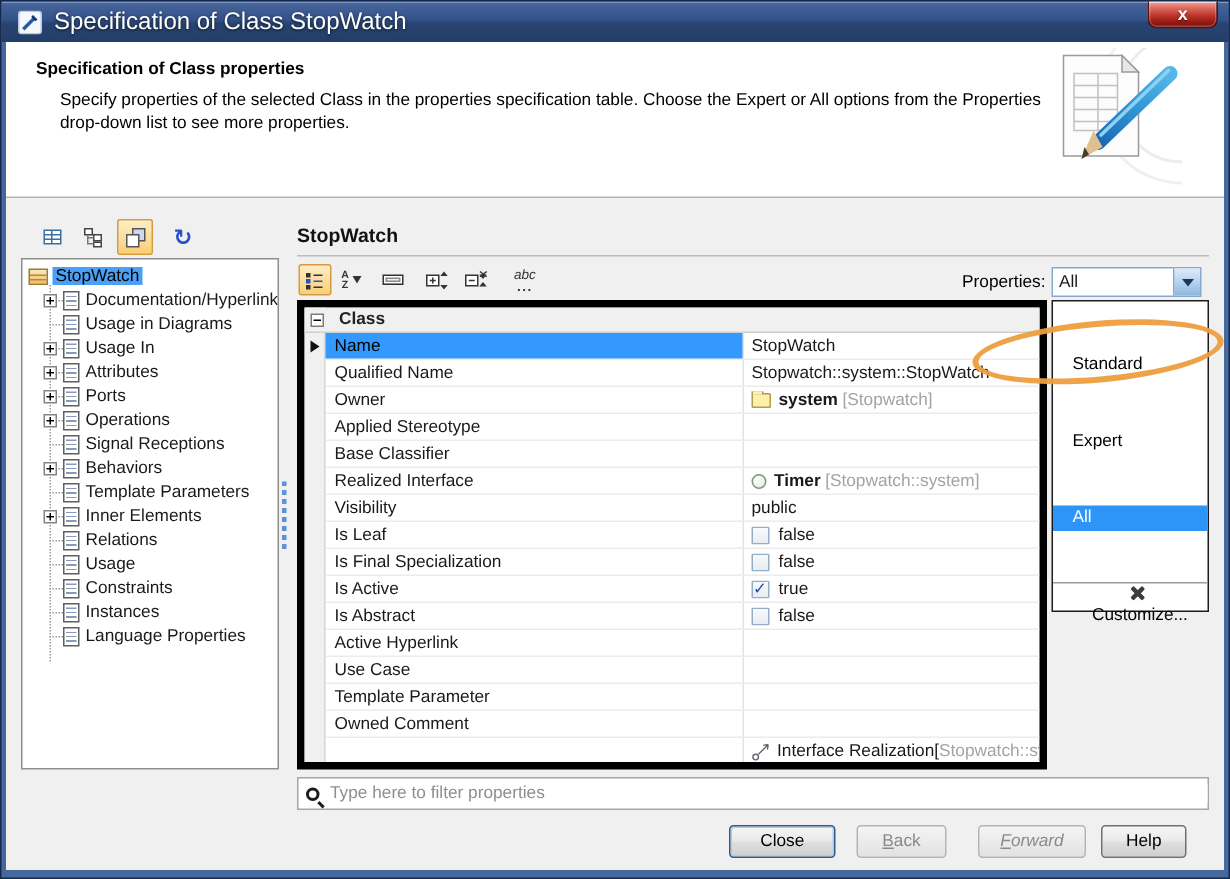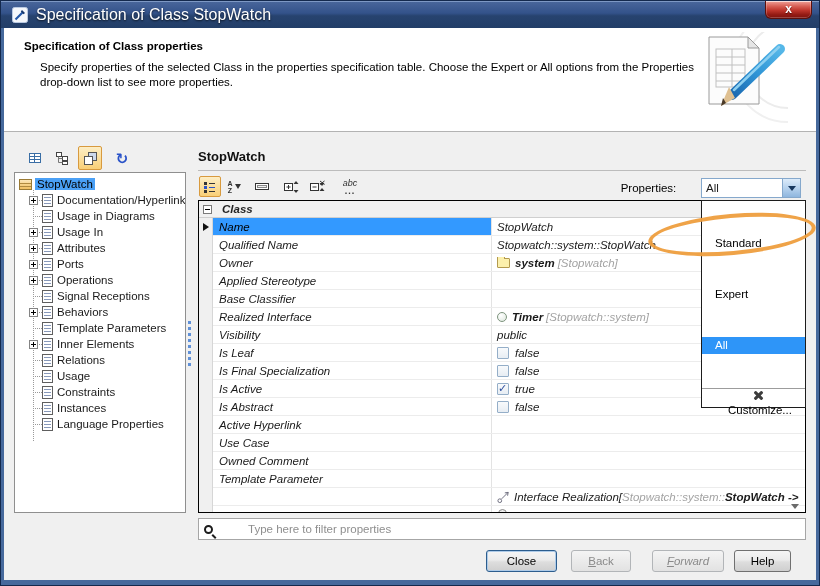--- a/index.html
+++ b/index.html
@@ -53,28 +53,28 @@
 
   
   .splitter { position:absolute; left:188px; top:321px; width:3px; height:46px;
      background:repeating-linear-gradient(180deg,#5f90d8 0 3px,transparent 3px 6px); cursor:col-resize; }
 
   
   .main-title { position:absolute; left:198px; top:149px; font-size:13px; font-weight:bold; color:#111; }
   .main-sep { position:absolute; left:198px; top:170px; width:608px; border-top:1px solid #bcbcbc; }
   .rtb-btn { position:absolute; top:176px; height:21px; width:22px; display:flex; align-items:center; justify-content:center; cursor:pointer; }
   .rtb-sel { background:linear-gradient(180deg,#fdeec5,#f9cf77); border:1px solid #d89a3e; border-radius:2px; }
-  .props-label { position:absolute; left:600px; top:182px; width:97px; text-align:center; color:#000; }
+  .props-label { position:absolute; left:600px; top:182px; width:97px; text-align:right; color:#000; }
   .combo { position:absolute; left:701px; top:178px; width:100px; height:20px; background:#fff; border:1px solid #85a8cc; display:flex; align-items:center; cursor:pointer; }
   .combo-value { flex:1; padding-left:4px; }
   .combo-arrow { width:18px; height:18px; background:linear-gradient(180deg,#dcebfa 0%,#b6d2ee 50%,#8fb6de 100%); border-left:1px solid #85a8cc; display:flex; align-items:center; justify-content:center; }
   .tri-down { width:0; height:0; border-left:4px solid transparent; border-right:4px solid transparent; border-top:5px solid #16375e; }
 
   
-  .ptable { position:absolute; left:198px; top:200px; width:608px; height:313px; background:#fff; border:1px solid #000000; overflow:hidden;font-style:italic; }
+  .ptable { position:absolute; left:198px; top:200px; width:500px; height:313px; background:#fff; border:5px solid #000000; overflow:hidden; }
   .gutter { position:absolute; left:0; top:0; bottom:0; width:14px; background:#f0f0f0; border-right:1px solid #d6d6d6; }
   .cat-row { position:absolute; left:0; top:0; width:606px; height:17px; background:#f0f0f0; border-bottom:1px solid #cfcfcf; display:flex; align-items:center; }
   .minus-box { width:9px; height:9px; border:1px solid #7a7a7a; background:#fff; margin-left:4px; margin-right:10px; position:relative; }
   .minus-box::before { content:""; position:absolute; left:1px; right:1px; top:3px; border-top:1px solid #000; }
   .cat-label { font-weight:bold; color:#222; }
   .rows { position:absolute; left:14px; top:17px; right:0; }
   .prow { display:flex; height:18px; align-items:center; border-bottom:1px solid #ececec; cursor:default; }
   .pcell-l { width:278px; padding-left:6px; align-self:stretch; display:flex; align-items:center; }
   .pcell-v { flex:1; padding-left:6px; display:flex; align-items:center; white-space:nowrap; overflow:hidden; }
   .prow.sel .pcell-l { background:#3399ff; color:#000; }
@@ -98,21 +98,21 @@
   .dd-item.customize { border-top:1px solid #9c9c9c; height:19px;flex-direction:column; }
   .tools-icon { width:13px; height:13px; position:relative; margin-right:4px; flex:none; }
   .tools-icon::before, .tools-icon::after { content:""; position:absolute; left:1px; top:5px; width:11px; height:3px; background:#3c3c3c; border-radius:1px; }
   .tools-icon::before { transform:rotate(45deg); }
   .tools-icon::after { transform:rotate(-45deg); }
 
   
   .halo { position:absolute; left:648px; top:214px; width:168px; height:41px; border:4px solid rgba(238,158,62,.95); border-radius:50%; transform:rotate(-5deg); z-index:60; pointer-events:none; }
 
   
-  .filter-box { position:absolute; left:198px; top:518px; width:608px; height:22px; background:#fff; border:1px solid #a6a6a6; display:flex; align-items:center; padding-left:5px;gap:28px; }
+  .filter-box { position:absolute; left:198px; top:518px; width:608px; height:22px; background:#fff; border:1px solid #a6a6a6; display:flex; align-items:center; padding-left:5px; }
   .mag { width:9px; height:9px; border:2px solid #1c1c1c; border-radius:50%; position:relative; margin-right:7px; flex:none; }
   .mag::after { content:""; position:absolute; left:7px; top:7px; width:2px; height:5px; background:#1c1c1c; transform:rotate(-45deg); }
   .filter-box input { border:none; outline:none; flex:1; font:11.5px "Liberation Sans","DejaVu Sans",sans-serif; color:#333; }
   .filter-box input::placeholder { color:#8e8e8e; opacity:1; }
 
   
   .btn { position:absolute; top:550px; height:22px; border:1px solid #707070; border-radius:3px;
     background:linear-gradient(180deg,#f5f5f5 0%,#ebebeb 45%,#dddddd 55%,#cfcfcf 100%);
     display:flex; align-items:center; justify-content:center; cursor:pointer; font-size:11.5px; color:#000; }
   .btn span { display:block; }
@@ -416,25 +416,25 @@
       </div>
       <div class="prow">
         <div class="pcell-l">Active Hyperlink</div>
         <div class="pcell-v"></div>
       </div>
       <div class="prow">
         <div class="pcell-l">Use Case</div>
         <div class="pcell-v"></div>
       </div>
       <div class="prow">
+        <div class="pcell-l">Template Parameter</div>
+        <div class="pcell-v"></div>
+      </div>
+      <div class="prow">
         <div class="pcell-l">Owned Comment</div>
-        <div class="pcell-v"></div>
-      </div>
-      <div class="prow">
-        <div class="pcell-l">Template Parameter</div>
         <div class="pcell-v"></div>
       </div>
       <div class="prow">
         <div class="pcell-l"></div>
         <div class="pcell-v">
           <svg width="13" height="14" viewBox="0 0 14 14" style="margin-right:4px;flex:none">
               <circle cx="3" cy="11" r="2" fill="none" stroke="#667"></circle>
               <path d="M5 9 L12 2 M12 2 L8.4 2.6 M12 2 L11.4 5.6" stroke="#667" fill="none"></path>
             </svg>
           <span>Interface Realization[</span>

